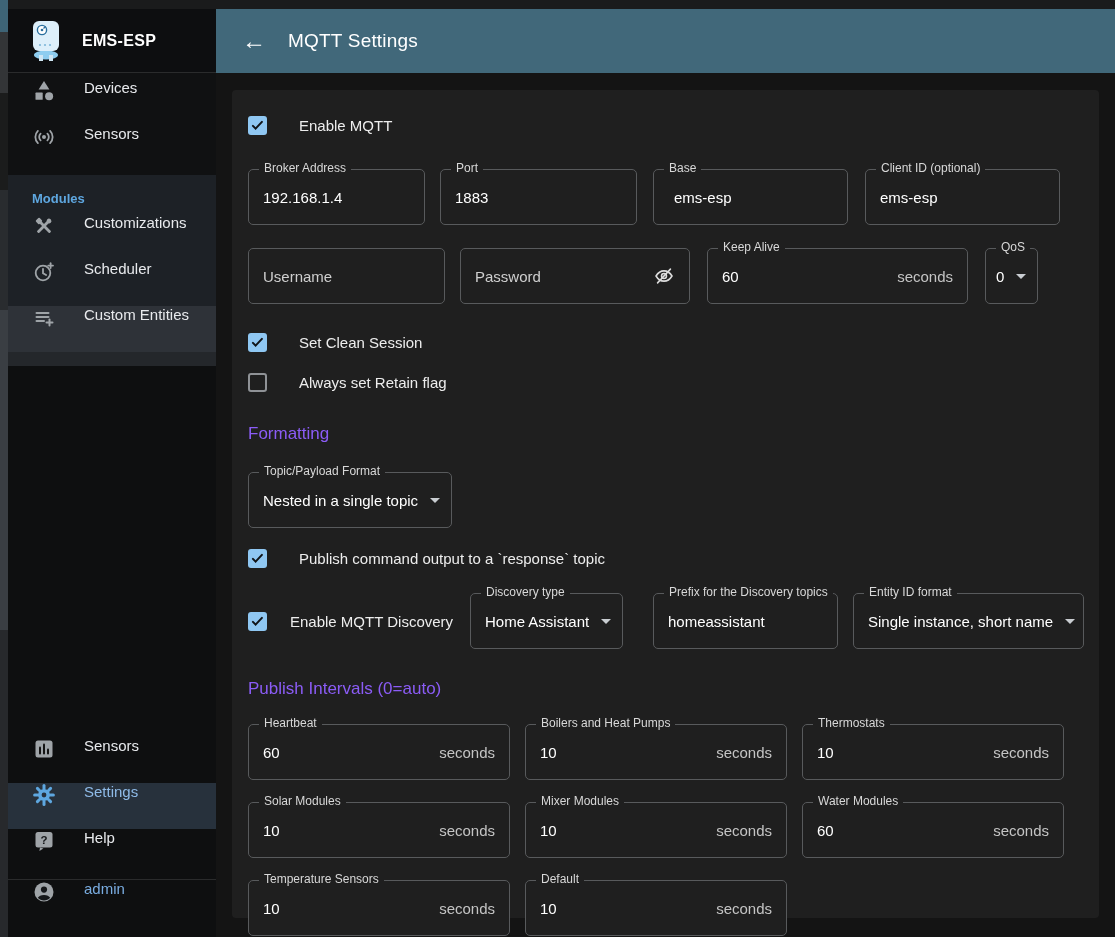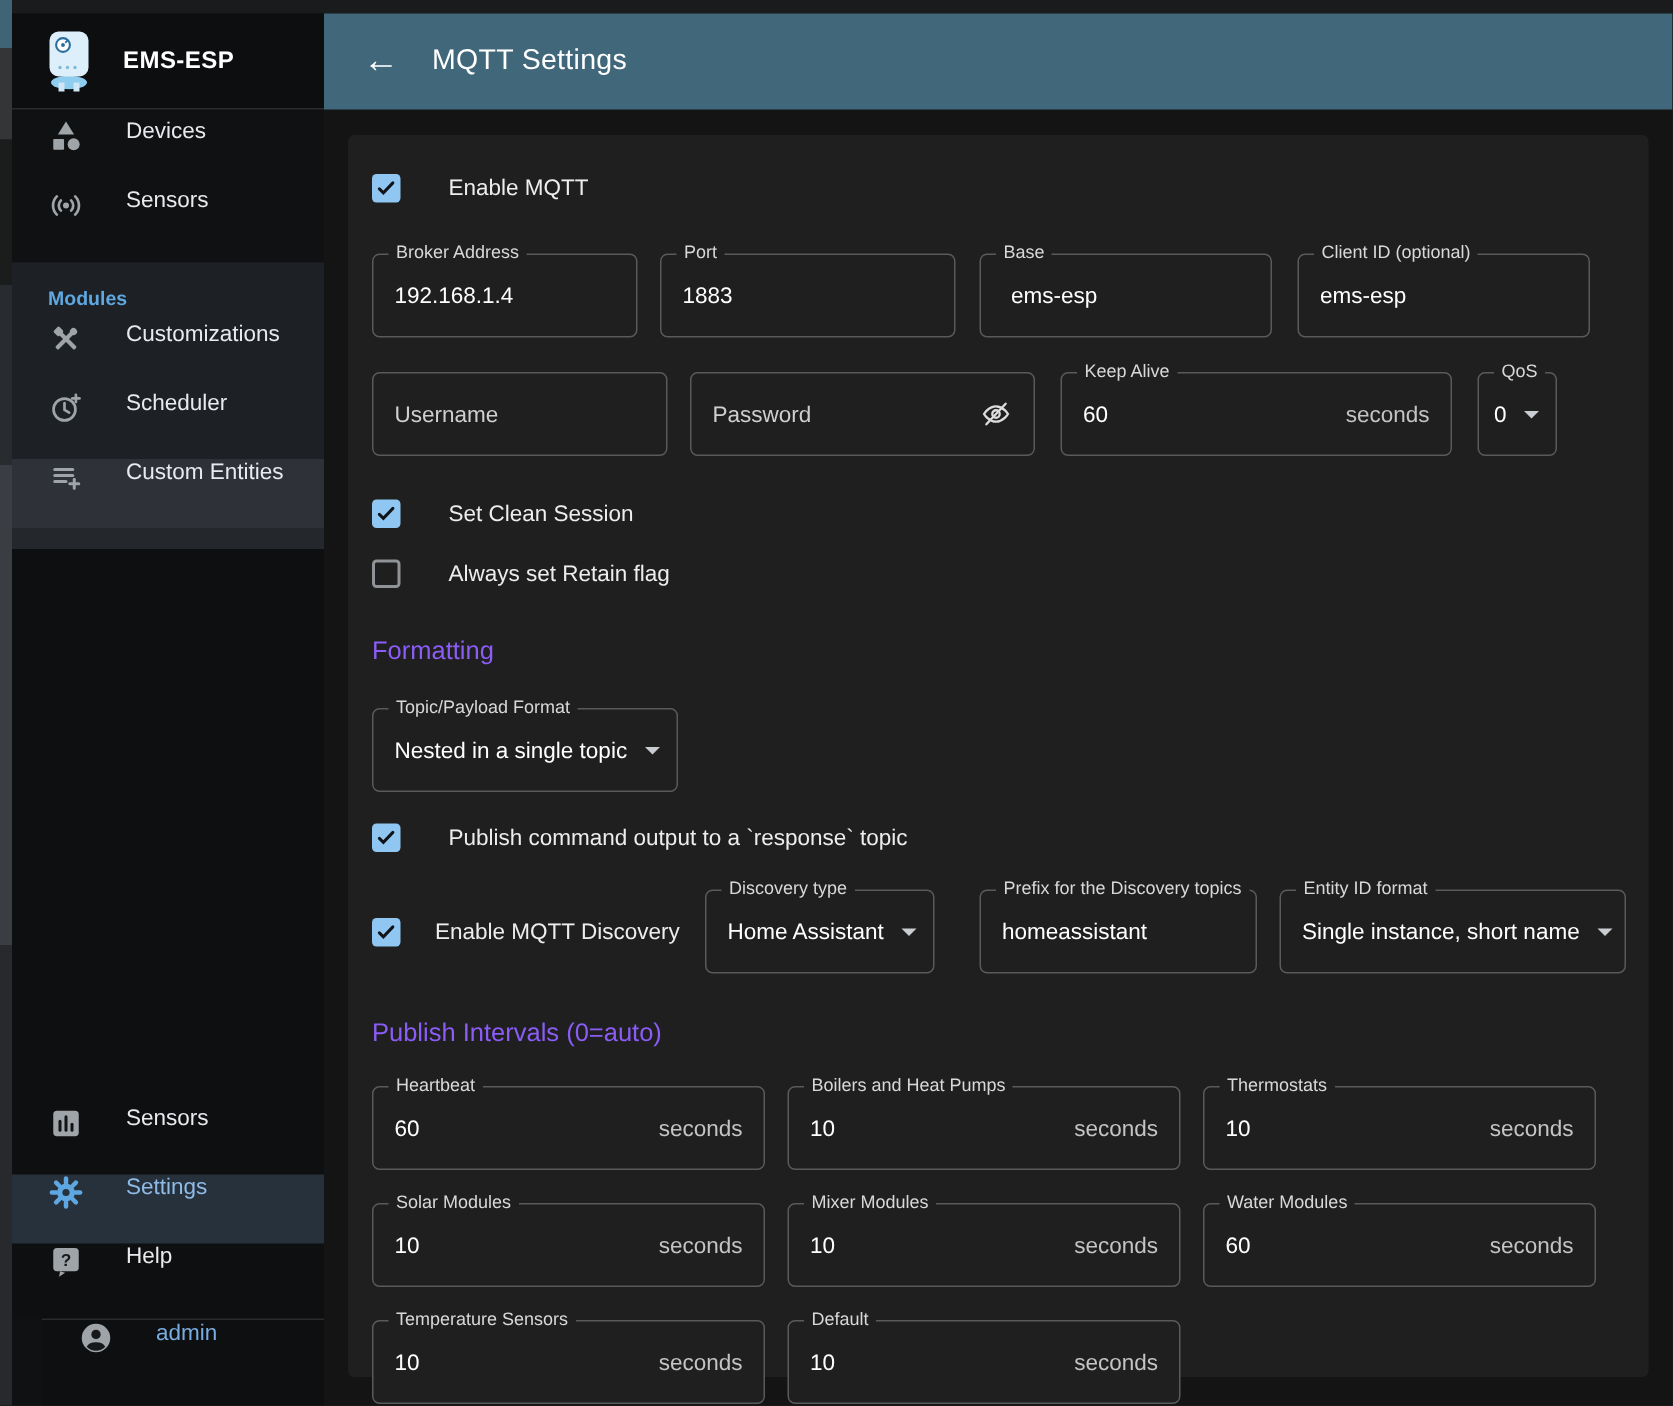--- a/index.html
+++ b/index.html
@@ -26,21 +26,21 @@
   .grp1 { padding:6px 0 4px 0; }
   .modules-sec { background:#1d2126; padding-bottom:0; }
   .sec-label { color:#5ea7e0; font-size:13px; font-weight:bold; padding:16px 0 8px 24px; }
   .row-selected { background:#2e3238; }
   .sub-band { height:14px; background:#24272b; }
   .spacer { flex:1; background:#0e0f10; }
   .bottom-sec { background:#0e0f10; padding-bottom:4px; }
   .settings-selected { background:#27313c; }
   .settings-selected .lbl { color:#8fbbe8; }
   .admin-sec { background:#0e0f10; border-top:1px solid #2a2b2c; height:58px;
-               display:flex; align-items:center;margin-left:20px; }
+               display:flex; align-items:center; }
   .admin-sec .nav-row { height:100%; width:100%; }
   .admin-sec .lbl { color:#79ace0; }
 
   
   .main { position:absolute; left:216px; top:9px; width:899px; height:928px; background:#141414; }
   .appbar { height:64px; background:#41687a; display:flex; align-items:center; padding-left:26px; gap:22px; }
   .back { color:#fff; font-size:24px; line-height:1; cursor:pointer; }
   .appbar-title { color:#fff; font-size:19px; font-weight:500; letter-spacing:.2px; }
 
   .card { margin:17px 16px 0 16px; height:828px; background:#1f1f1f; border-radius:4px;

